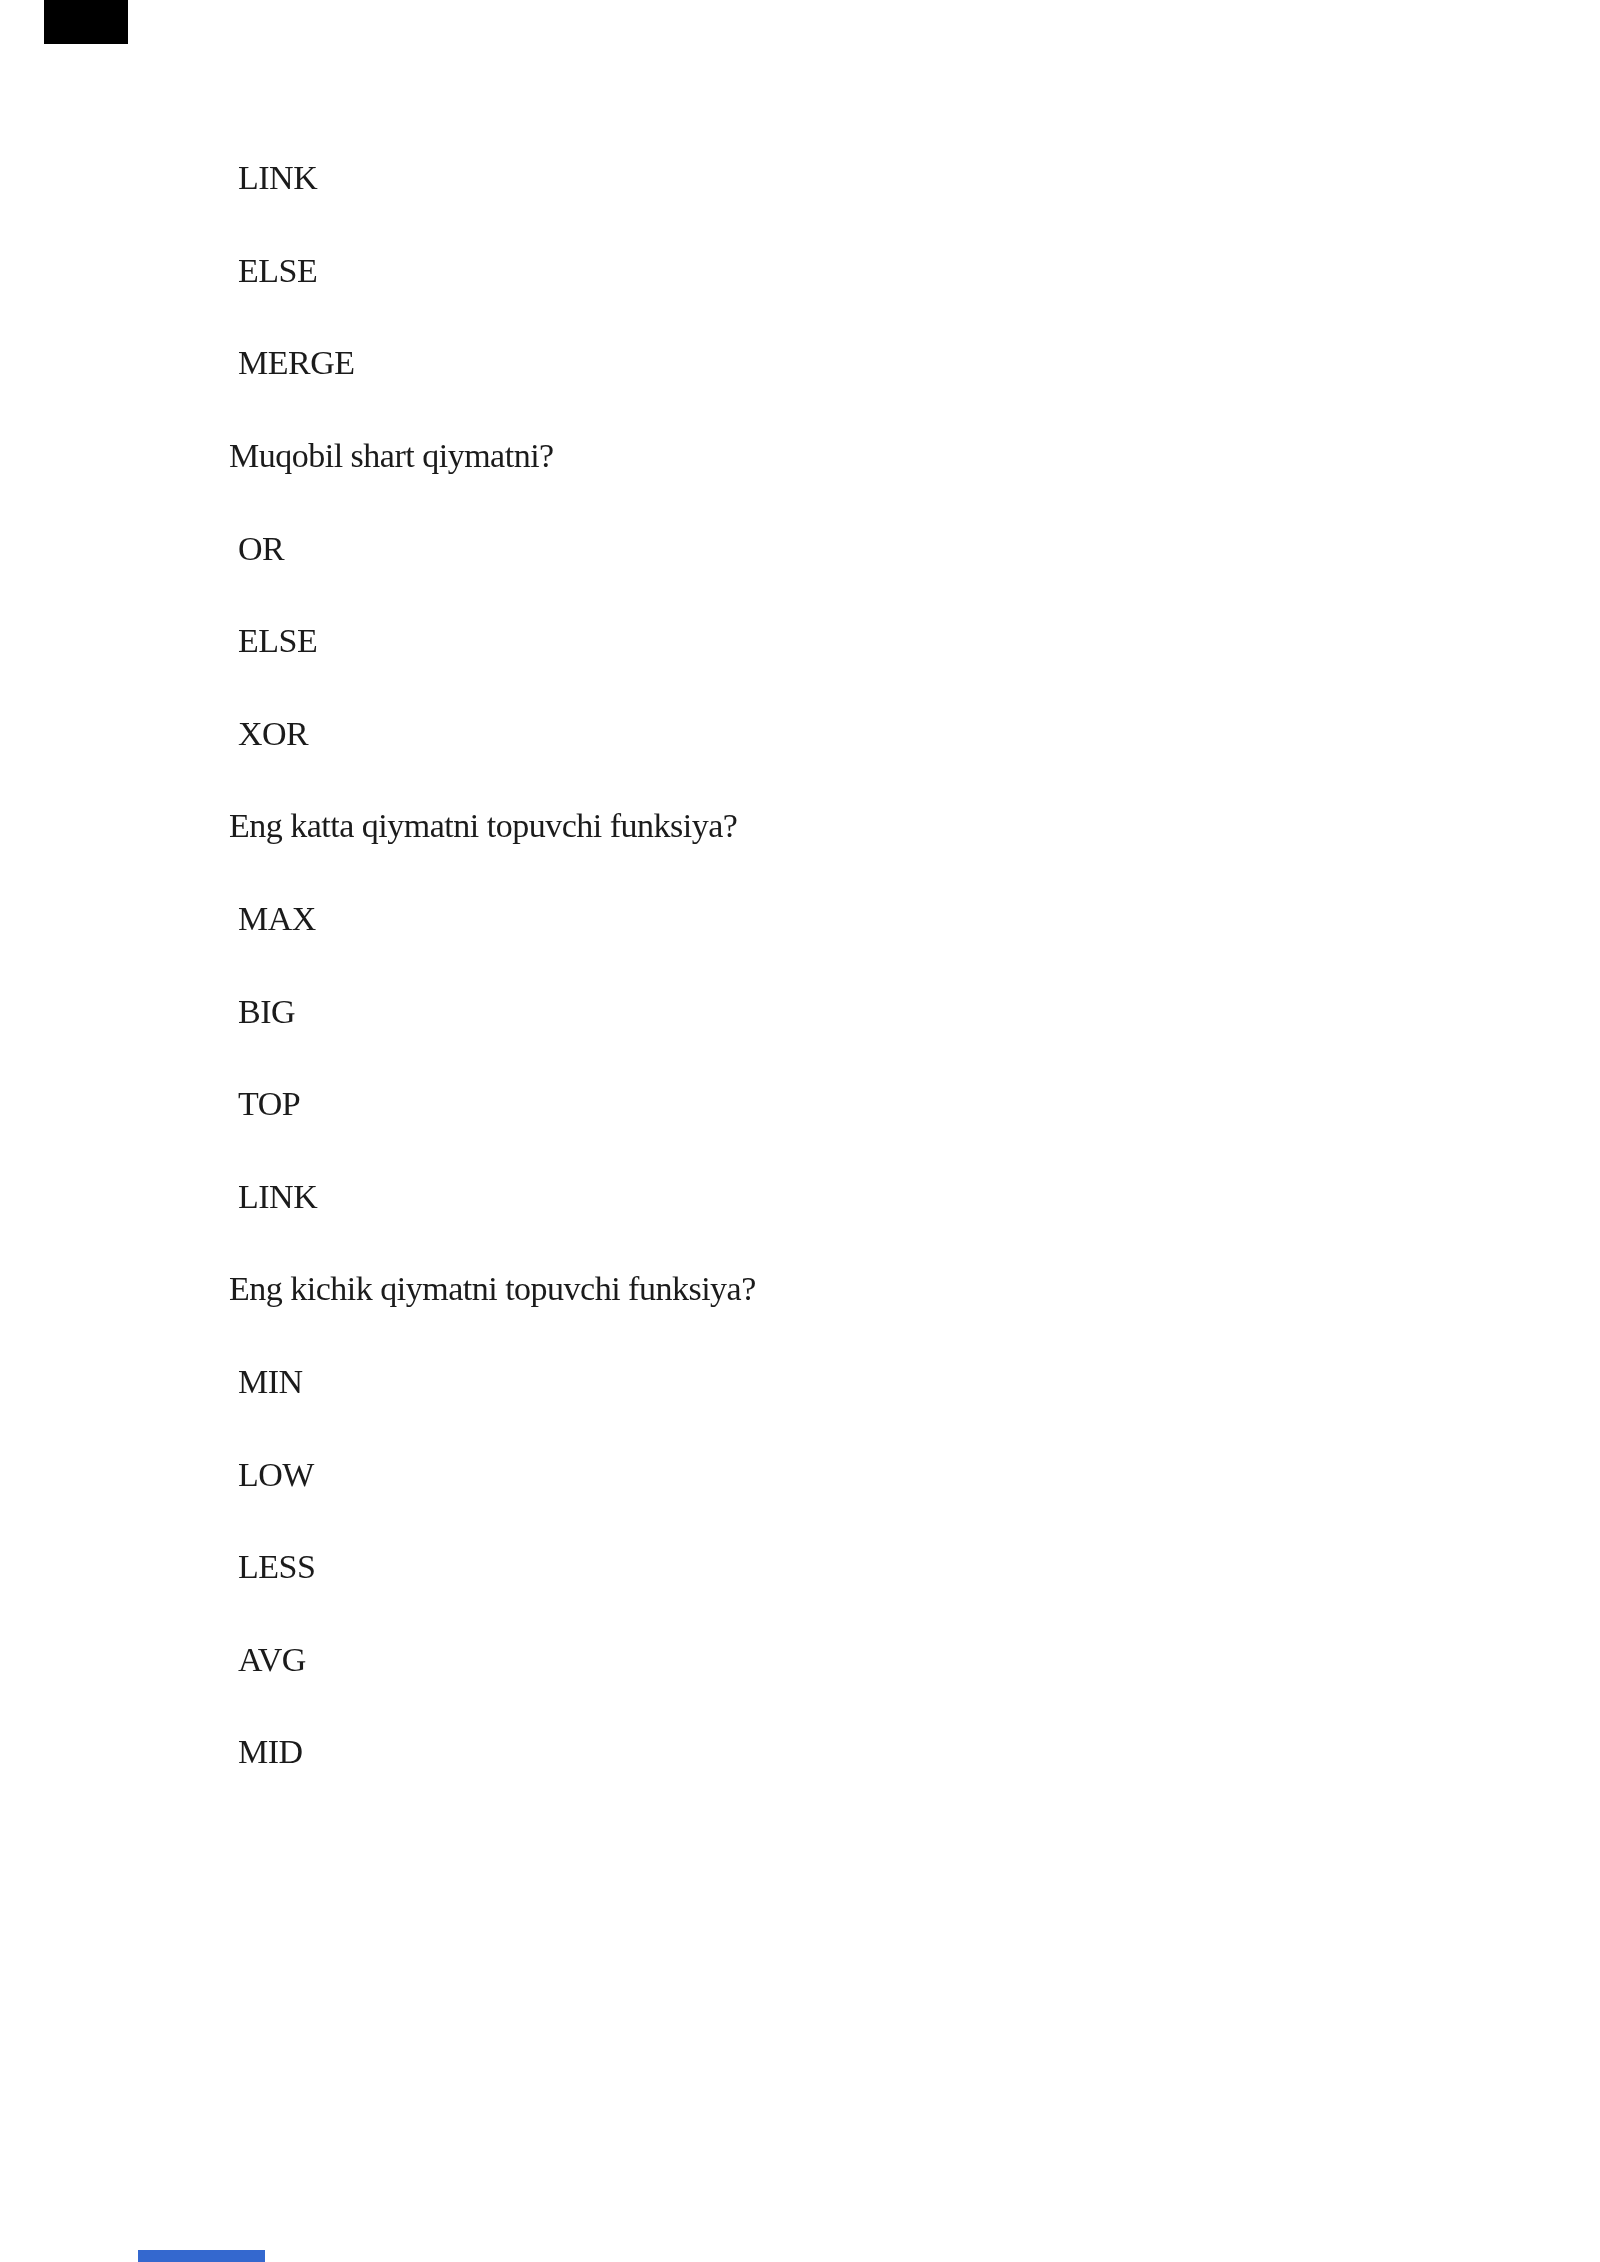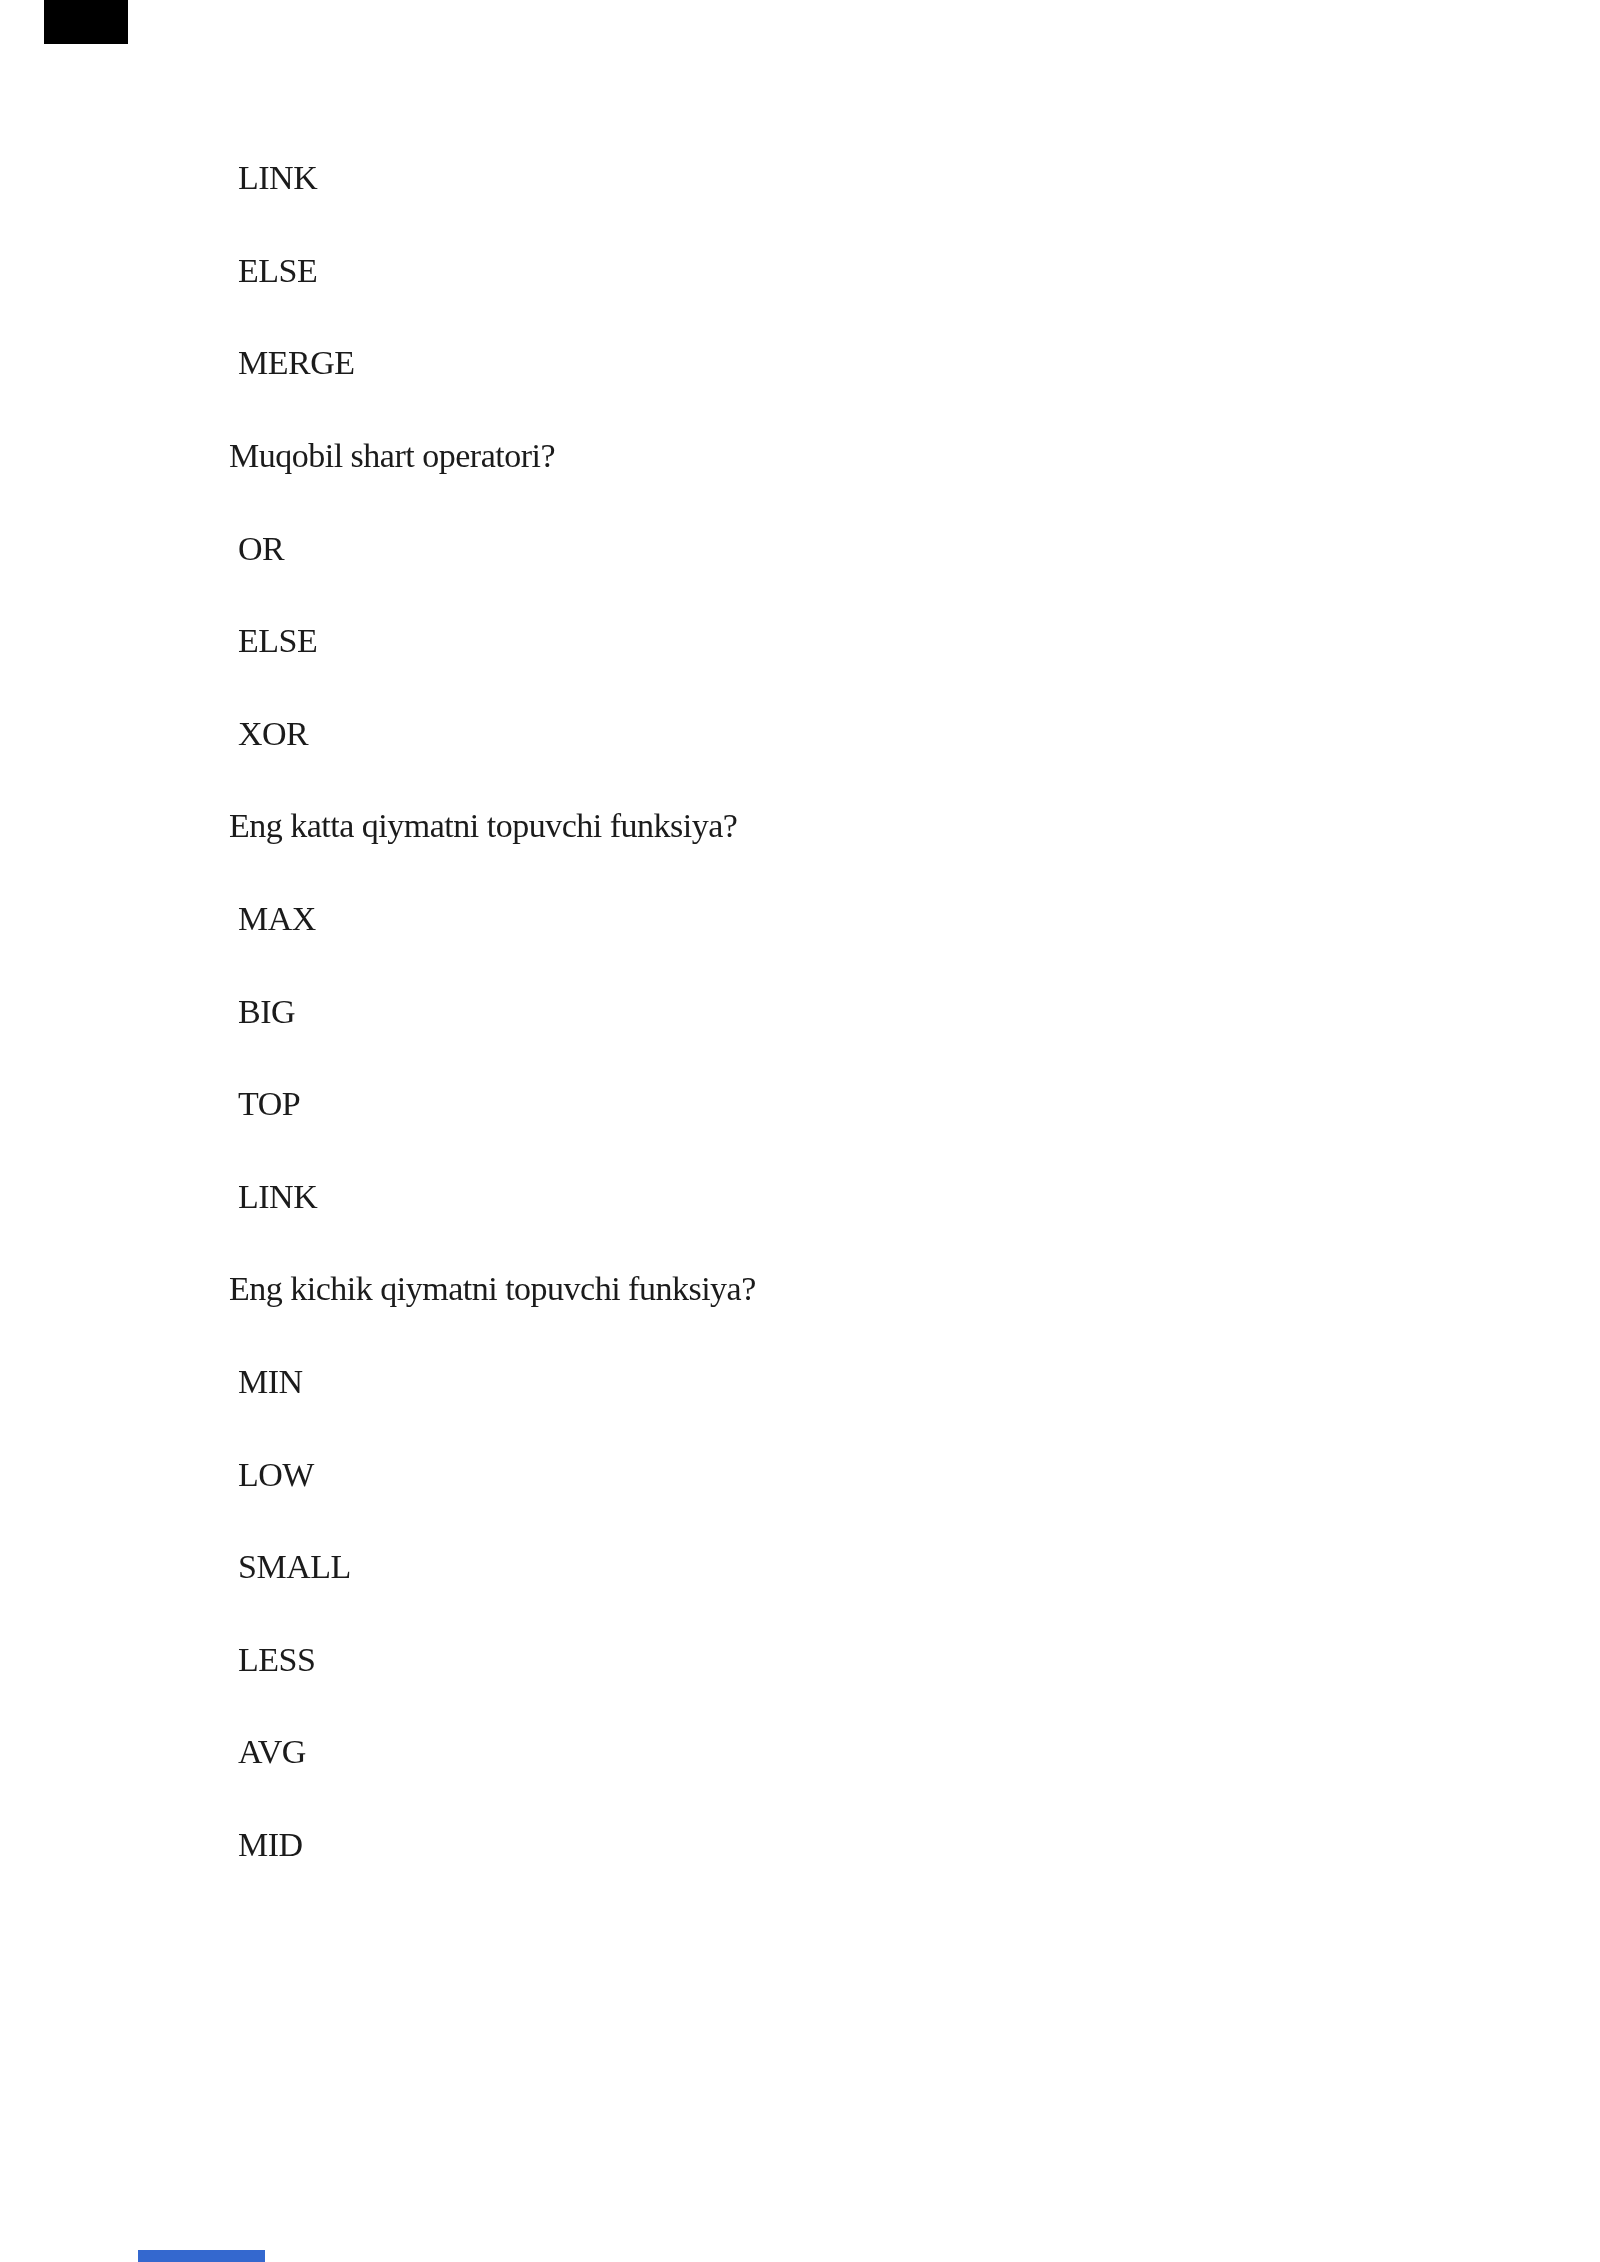--- a/index.html
+++ b/index.html
@@ -67,31 +67,30 @@
 </style>
 </head>
 <body>
 
 <div class="page">
   <div class="corner-box"></div>
   <div class="quiz-lines">
       <div class="line option">LINK</div>
       <div class="line option">ELSE</div>
       <div class="line option">MERGE</div>
-      <div class="line question">Muqobil shart operatori?</div>
+      <div class="line question">Muqobil shart qiymatni?</div>
       <div class="line option">OR</div>
       <div class="line option">ELSE</div>
       <div class="line option">XOR</div>
       <div class="line question">Eng katta qiymatni topuvchi funksiya?</div>
       <div class="line option">MAX</div>
       <div class="line option">BIG</div>
       <div class="line option">TOP</div>
       <div class="line option">LINK</div>
       <div class="line question">Eng kichik qiymatni topuvchi funksiya?</div>
       <div class="line option">MIN</div>
       <div class="line option">LOW</div>
-      <div class="line option">SMALL</div>
       <div class="line option">LESS</div>
       <div class="line option">AVG</div>
       <div class="line option">MID</div>
     </div>
   <div class="bottom-bar"></div>
 </div>
 
 </body></html>

